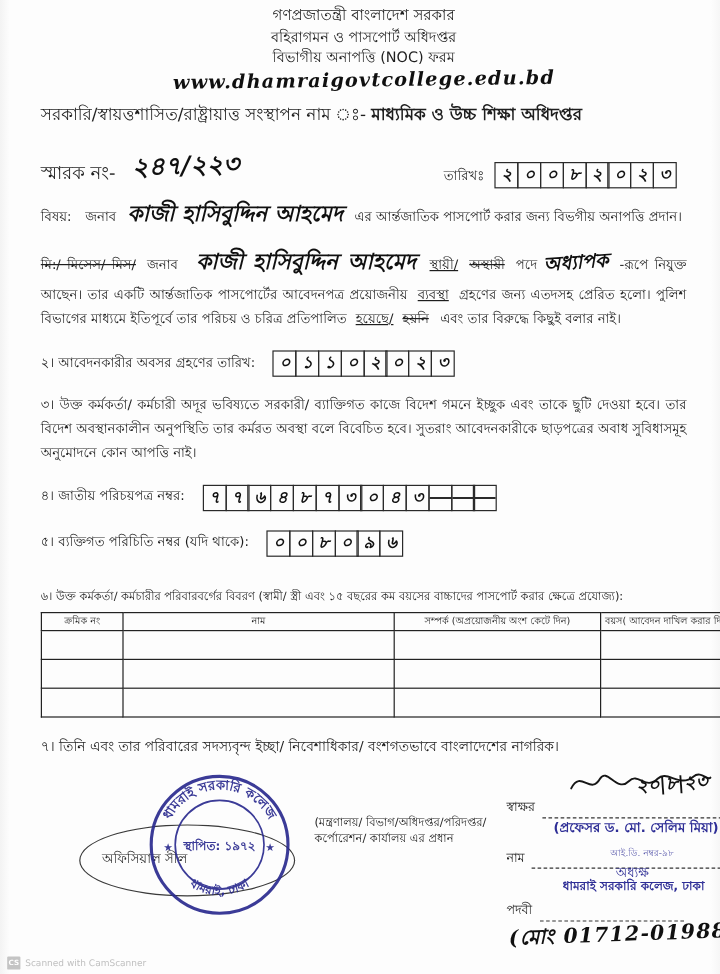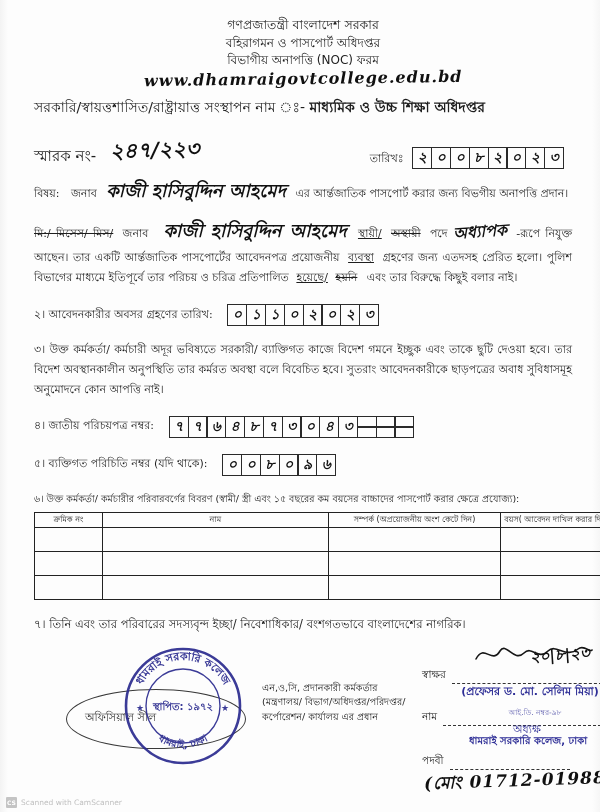--- a/index.html
+++ b/index.html
@@ -1,21 +1,21 @@
 <!DOCTYPE html>
 <html><head>
 <meta charset="utf-8">
 <style>
   html,body{margin:0;padding:0;background:#e8e8e8;}
   .page{
     position:relative;width:600px;height:812px;margin:0 auto;
     background:linear-gradient(to right,#f3f3f3 0,#fdfdfd 8px,#fdfdfd 592px,#f6f6f6 600px);
     font-family:"DejaVu Sans",sans-serif;color:#1e1e1e;overflow:hidden;
   }
-  .inner{padding:16px 28px 0 34px;}
+  .inner{padding:4px 28px 0 34px;}
   .center{text-align:center;}
   .hdr1{font-size:12.5px;line-height:1.5;}
   .hdr2{font-size:12px;line-height:1.45;}
   .hdr3{font-size:12px;line-height:1.4;}
   .handwriting{font-family:"DejaVu Serif",serif;font-style:italic;font-weight:bold;color:#101010;}
   .hw-url{font-size:16px;letter-spacing:1px;transform:rotate(-0.8deg);display:inline-block;}
   .orgline{font-size:14px;margin-top:8px;text-align:left;}
   .orgname{font-weight:bold;}
   .memo-row{display:flex;align-items:flex-end;margin-top:14px;}
   .memo-label{font-size:15px;}
@@ -31,21 +31,21 @@
   .dcell.empty{background:linear-gradient(to bottom,transparent 46%,#2a2a2a 46%,#2a2a2a 54%,transparent 54%);}
   .subject-row{margin-top:10px;font-size:11px;line-height:1.3;}
   .hw-inline{font-size:18px;margin:0 6px;white-space:nowrap;}
   .para{font-size:11px;line-height:1.85;margin-top:12px;text-align:justify;}
   .struck{text-decoration:line-through;}
   .uline{text-decoration:underline;}
   .hw-role{font-size:16px;margin-right:4px;transform:rotate(-4deg);display:inline-block;}
   .item-row{display:flex;align-items:center;margin-top:16px;}
   .item-label{font-size:11px;margin-right:16px;}
   .para3{font-size:11px;line-height:1.8;margin-top:14px;text-align:justify;}
-  .item6-label{font-size:9.5px;margin-top:16px;}
+  .item6-label{font-size:9.5px;margin-top:26px;}
   table.fam{border-collapse:collapse;margin-top:5px;width:597px;}
   table.fam th,table.fam td{border:1.2px solid #222;}
   table.fam th{font-size:8px;font-weight:normal;padding:2px 2px;line-height:1.25;}
   table.fam td{height:21px;}
   .item7{font-size:11.5px;margin-top:16px;}
   .sigblock{position:relative;height:158px;margin-top:6px;}
   .seal-ellipse{
     position:absolute;left:32px;top:48px;width:160px;height:58px;border:1.3px solid #3a3a3a;
     border-radius:50%;display:flex;align-items:center;padding-left:18px;font-size:11px;color:#2a2a2a;
   }
@@ -231,21 +231,20 @@
         </text>
         <text font-size="10" font-weight="bold" fill="#2b2b8f">
           <textPath href="#arcBot" startOffset="50%" text-anchor="middle">ধামরাই, ঢাকা</textPath>
         </text>
         <text x="61" y="65" font-size="10" font-weight="bold" fill="#2b2b8f" text-anchor="middle">স্থাপিত: ১৯৭২</text>
         <text x="14" y="66" font-size="9" fill="#2b2b8f">★</text>
         <text x="99" y="66" font-size="9" fill="#2b2b8f">★</text>
       </svg>
 
       <div class="issuer">
-        <div>এন,ও,সি, প্রদানকারী কর্মকর্তার</div>
         <div>(মন্ত্রণালয়/ বিভাগ/অধিদপ্তর/পরিদপ্তর/</div>
         <div>কর্পোরেশন/ কার্যালয় এর প্রধান</div>
       </div>
 
       <div class="rightsig">
         <svg class="sig-squiggle" width="120" height="26" viewBox="0 0 120 26">
           <path d="M2,18 C10,2 18,24 26,10 C32,0 40,22 50,12 C58,4 64,20 74,10 C82,2 92,18 104,8 C110,3 116,12 118,9" fill="none" stroke="#161616" stroke-width="1.6" stroke-linecap="round"></path>
         </svg>
         <span class="handwriting hw-sigdate">২০|৮|২৩</span>
 

